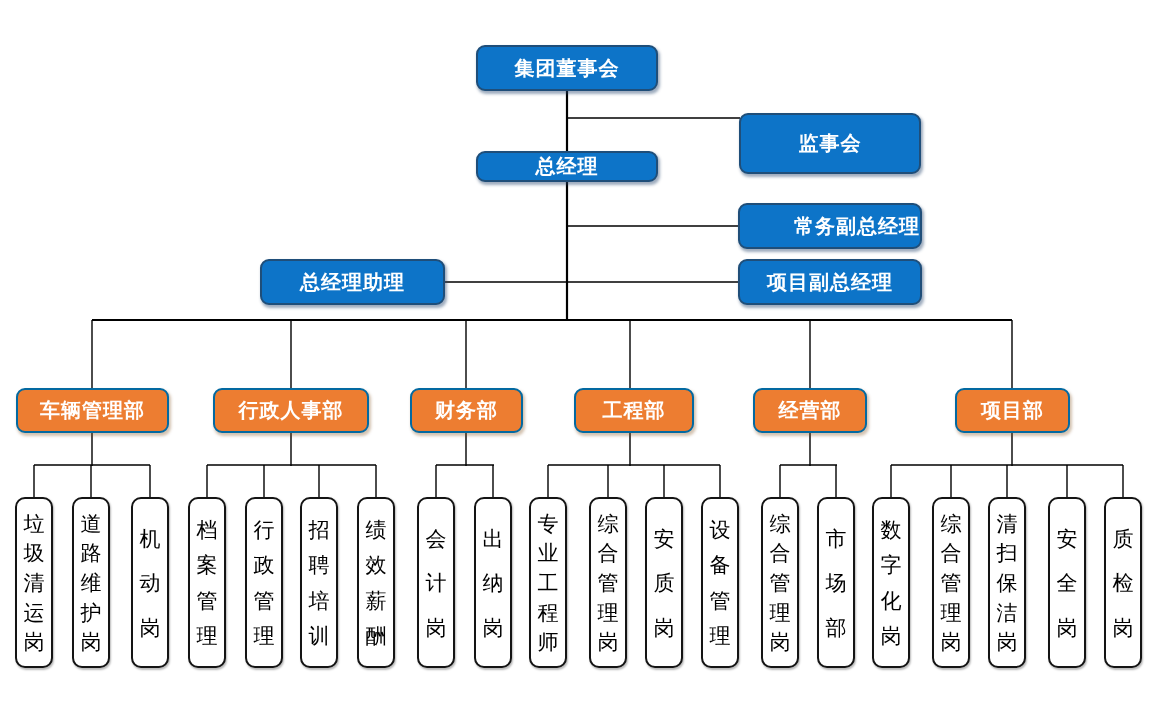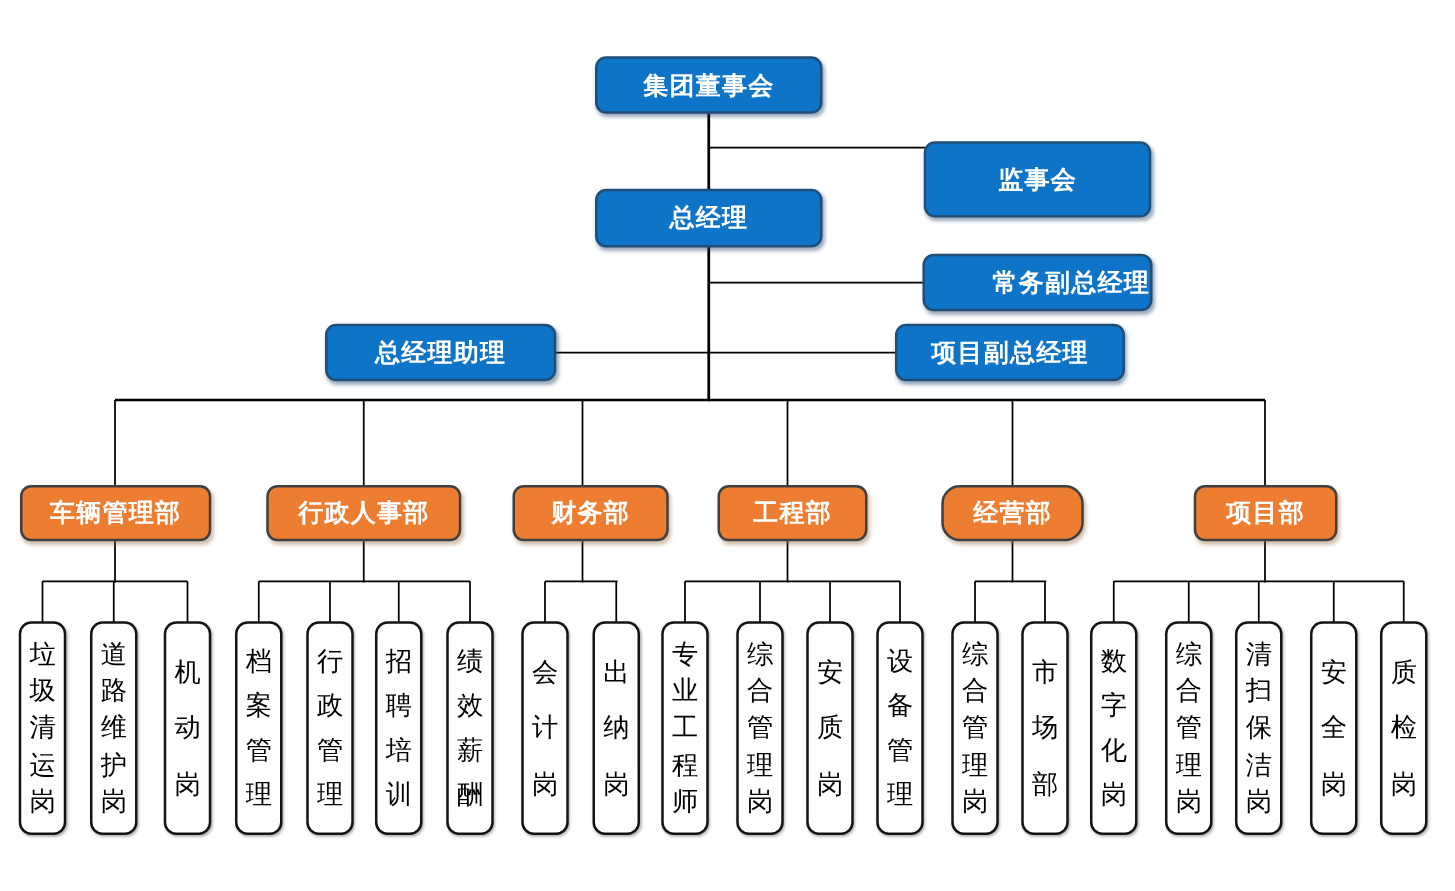--- a/index.html
+++ b/index.html
@@ -11,21 +11,21 @@
   .node{
     position:absolute;display:flex;align-items:center;justify-content:center;
     color:#ffffff;font-weight:bold;font-size:20px;letter-spacing:1px;
     border-radius:9px;box-sizing:border-box;text-align:center;
   }
   .blue{
     background:#0d74c8;border:2px solid #1f4e79;
     box-shadow:1.5px 2.5px 3px rgba(40,70,110,.45);
   }
   .orange{
-    background:#ed7d31;border:2px solid #404040;
+    background:#ed7d31;border:2px solid #0369a1;
     box-shadow:1.5px 2.5px 3px rgba(130,80,30,.35);
   }
   .pos-box{
     position:absolute;top:497px;width:38px;height:171px;
     background:#ffffff;border:2px solid #141414;border-radius:10px;
     box-sizing:border-box;box-shadow:1px 1.5px 2px rgba(0,0,0,.28);
   }
   .pos-label{
     display:flex;flex-direction:column;align-items:center;justify-content:space-evenly;
     height:100%;padding:5px 0;box-sizing:border-box;
@@ -97,46 +97,46 @@
       <line x1="1123" y1="465" x2="1123" y2="499"></line>
     </g>
   </svg>
 
   <div class="node blue" style="left:476px;top:45px;width:182px;height:46px;">
     <span>集团董事会</span>
   </div>
   <div class="node blue" style="left:739px;top:97px;width:182px;height:61px;margin-top:16px;">
     <span>监事会</span>
   </div>
-  <div class="node blue" style="left:476px;top:151px;width:182px;height:47px;">
+  <div class="node blue" style="left:476px;top:151px;width:182px;height:31px;">
     <span>总经理</span>
   </div>
   <div class="node blue" style="left:738px;top:203px;width:184px;height:46px;justify-content:flex-end;">
     <span>常务副总经理</span>
   </div>
   <div class="node blue" style="left:242px;top:259px;width:185px;height:46px;margin-left:18px;">
     <span>总经理助理</span>
   </div>
-  <div class="node blue" style="left:716px;top:259px;width:184px;height:46px;">
+  <div class="node blue" style="left:738px;top:259px;width:184px;height:46px;">
     <span>项目副总经理</span>
   </div>
 
   <div class="node orange" style="left:16px;top:388px;width:153px;height:45px;">
     <span>车辆管理部</span>
   </div>
   <div class="node orange" style="left:213px;top:388px;width:156px;height:45px;text-align:right;">
     <span>行政人事部</span>
   </div>
-  <div class="node orange" style="left:410px;top:388px;width:125px;height:45px;">
+  <div class="node orange" style="left:410px;top:388px;width:113px;height:45px;">
     <span>财务部</span>
   </div>
   <div class="node orange" style="left:574px;top:388px;width:120px;height:45px;">
     <span>工程部</span>
   </div>
-  <div class="node orange" style="left:753px;top:388px;width:114px;height:45px;border-radius:15px;">
+  <div class="node orange" style="left:753px;top:388px;width:114px;height:45px;">
     <span>经营部</span>
   </div>
   <div class="node orange" style="left:955px;top:388px;width:115px;height:45px;font-family:Liberation Mono, monospace;">
     <span>项目部</span>
   </div>
 
   <div class="pos-box" style="left:15px;">
     <div class="pos-label">
         <span>垃</span>
         <span>圾</span>

